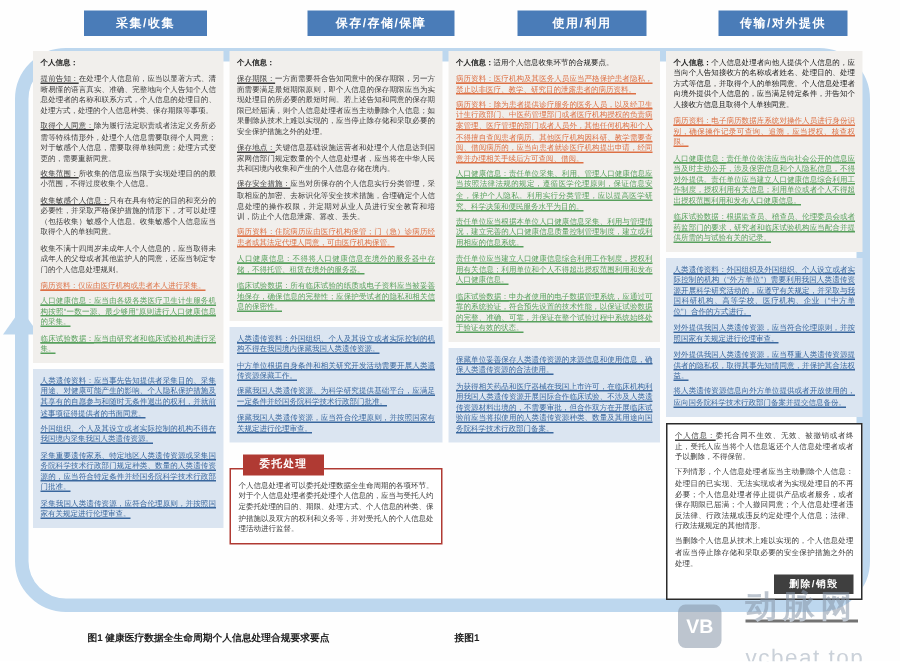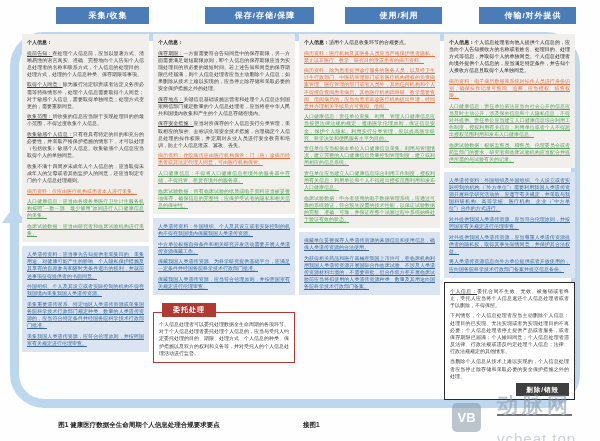--- a/index.html
+++ b/index.html
@@ -7,21 +7,21 @@
          font-family:"Liberation Sans","DejaVu Sans",sans-serif;}
   
   .pipe-frame{position:absolute;left:10px;top:32px;width:570px;height:376px;
               border:9px solid #bdd7ee;border-radius:34px;box-sizing:border-box;z-index:0;}
   .pipe-arrow{position:absolute;left:2px;top:206px;width:0;height:0;z-index:1;
               border-left:12px solid transparent;border-right:12px solid transparent;
               border-bottom:17px solid #bdd7ee;}
   
   .hdr{position:absolute;top:7px;height:17px;background:#4a7cb8;color:#fff;font-weight:bold;
        font-size:8px;display:flex;align-items:center;justify-content:center;z-index:3;
-       letter-spacing:1px;padding-left:11px;}
+       letter-spacing:1px;}
   #hdr-0{left:56px;width:82px}
   #hdr-1{left:205px;width:98px}
   #hdr-2{left:345px;width:86px}
   #hdr-3{left:479px;width:86px}
   
   .col{position:absolute;top:34px;display:flex;flex-direction:column;gap:4px;z-index:2;}
   #col-0{left:22px;width:127px}
   #col-1{left:153px;width:142px}
   #col-2{left:299px;width:141px}
   #col-3{left:444px;width:131px}

